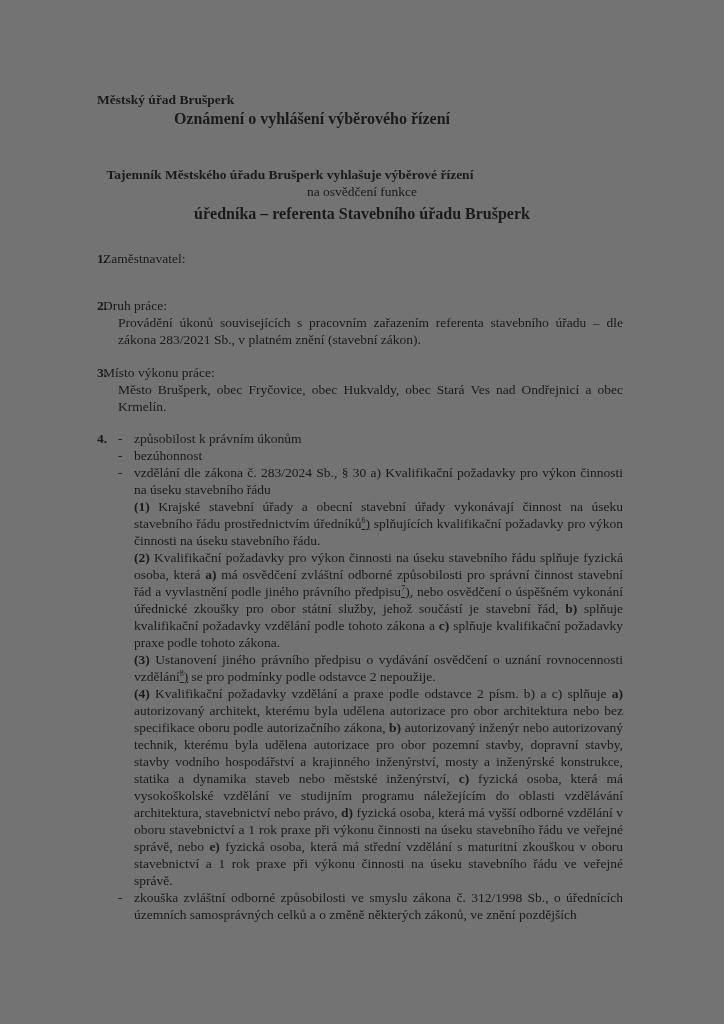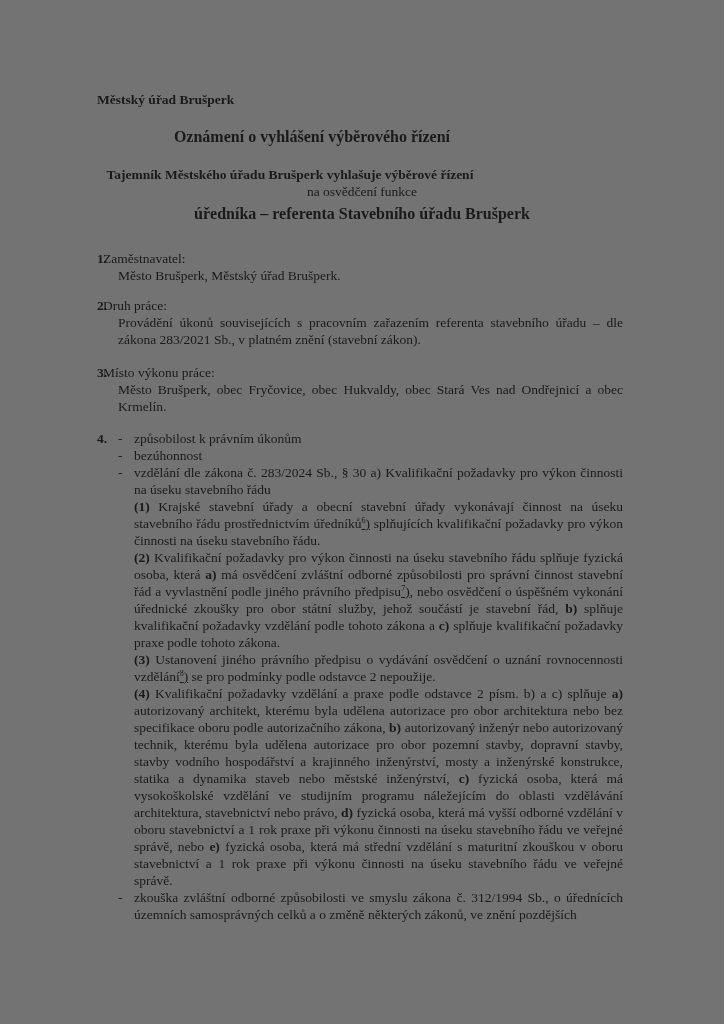--- a/index.html
+++ b/index.html
@@ -1,20 +1,20 @@
 <!DOCTYPE html>
 <html><head>
   <meta charset="utf-8">
   <style>
     html, body { margin: 0; padding: 0; background: #ffffff; }
     body { width: 724px; height: 1024px; position: relative; overflow: hidden;
            font-family: "Liberation Serif", serif; color: #1a1a1a; }
     .page { position: absolute; left: 0; top: 0; width: 724px; height: 1024px; background: #737373; }
     .org { position: absolute; left: 97px; top: 92px; font-size: 13.5px; font-weight: bold; }
-    .title { position: absolute; left: 0; width: 624px; text-align: center; top: 128px; font-size: 16px; font-weight: bold; }
+    .title { position: absolute; left: 0; width: 624px; text-align: center; top: 110px; font-size: 16px; font-weight: bold; }
     .subtitle { position: absolute; left: 0; width: 580px; text-align: center; top: 167px; font-size: 13.5px; font-weight: bold; }
     .subtitle2 { position: absolute; left: 0; width: 724px; text-align: center; top: 184px; font-size: 13.5px; }
     .position { position: absolute; left: 0; width: 724px; text-align: center; top: 205px; font-size: 16px; font-weight: bold; }
     .section { position: absolute; left: 97px; width: 526px; font-size: 13.5px; line-height: 17px; }
     .sec-num { position: absolute; left: 0; top: 0; font-weight: bold; }
     .sec-head { margin-left: 6px; font-weight: normal; }
     .sec-body { margin-left: 21px; text-align: justify; }
     .bullets { margin: 0; padding: 0; list-style: none; margin-left: 21px; }
     .bullet { position: relative; padding-left: 16px; text-align: justify; }
     .bullet .dash { position: absolute; left: 0; top: 0; }
@@ -30,21 +30,20 @@
 
   <div class="org">Městský úřad Brušperk</div>
   <div class="title">Oznámení o vyhlášení výběrového řízení</div>
   <div class="subtitle">Tajemník Městského úřadu Brušperk vyhlašuje výběrové řízení</div>
   <div class="subtitle2">na osvědčení funkce</div>
   <div class="position">úředníka – referenta Stavebního úřadu Brušperk</div>
 
   <div class="section" style="top:250px;">
     <span class="sec-num">1.</span>
     <div class="sec-head">Zaměstnavatel:</div>
-    <div class="sec-body">Město Brušperk, Městský úřad Brušperk.</div>
   </div>
 
   <div class="section" style="top:297px;">
     <span class="sec-num">2.</span>
     <div class="sec-head">Druh práce:</div>
     <div class="sec-body">Provádění úkonů souvisejících s pracovním zařazením referenta stavebního úřadu – dle zákona 283/2021 Sb., v platném znění (stavební zákon).</div>
   </div>
 
   <div class="section" style="top:364px;">
     <span class="sec-num">3.</span>
@@ -78,18 +77,18 @@
         <div class="para">
           <b>(3)</b><span> Ustanovení jiného právního předpisu o vydávání osvědčení o uznání rovnocennosti vzdělání</span><span class="fn"><sup>8</sup>)</span><span> se pro podmínky podle odstavce 2 nepoužije.</span>
         </div>
 
         <div class="para">
           <b>(4)</b><span> Kvalifikační požadavky vzdělání a praxe podle odstavce 2 písm. b) a c) splňuje </span><b>a)</b><span> autorizovaný architekt, kterému byla udělena autorizace pro obor architektura nebo bez specifikace oboru podle autorizačního zákona, </span><b>b)</b><span> autorizovaný inženýr nebo autorizovaný technik, kterému byla udělena autorizace pro obor pozemní stavby, dopravní stavby, stavby vodního hospodářství a krajinného inženýrství, mosty a inženýrské konstrukce, statika a dynamika staveb nebo městské inženýrství, </span><b>c)</b><span> fyzická osoba, která má vysokoškolské vzdělání ve studijním programu náležejícím do oblasti vzdělávání architektura, stavebnictví nebo právo, </span><b>d)</b><span> fyzická osoba, která má vyšší odborné vzdělání v oboru stavebnictví a 1 rok praxe při výkonu činnosti na úseku stavebního řádu ve veřejné správě, nebo </span><b>e)</b><span> fyzická osoba, která má střední vzdělání s maturitní zkouškou v oboru stavebnictví a 1 rok praxe při výkonu činnosti na úseku stavebního řádu ve veřejné správě.</span>
         </div>
       </li>
       <li class="bullet">
         <span class="dash">-</span>
-        <span>zkouška zvláštní odborné způsobilosti ve smyslu zákona č. 312/1994 Sb., o úřednících územních samosprávných celků a o změně některých zákonů, ve znění pozdějších</span>
+        <span>zkouška zvláštní odborné způsobilosti ve smyslu zákona č. 312/1998 Sb., o úřednících územních samosprávných celků a o změně některých zákonů, ve znění pozdějších</span>
       </li>
     </ul>
   </div>
 
 </div>
 
 </body></html>

